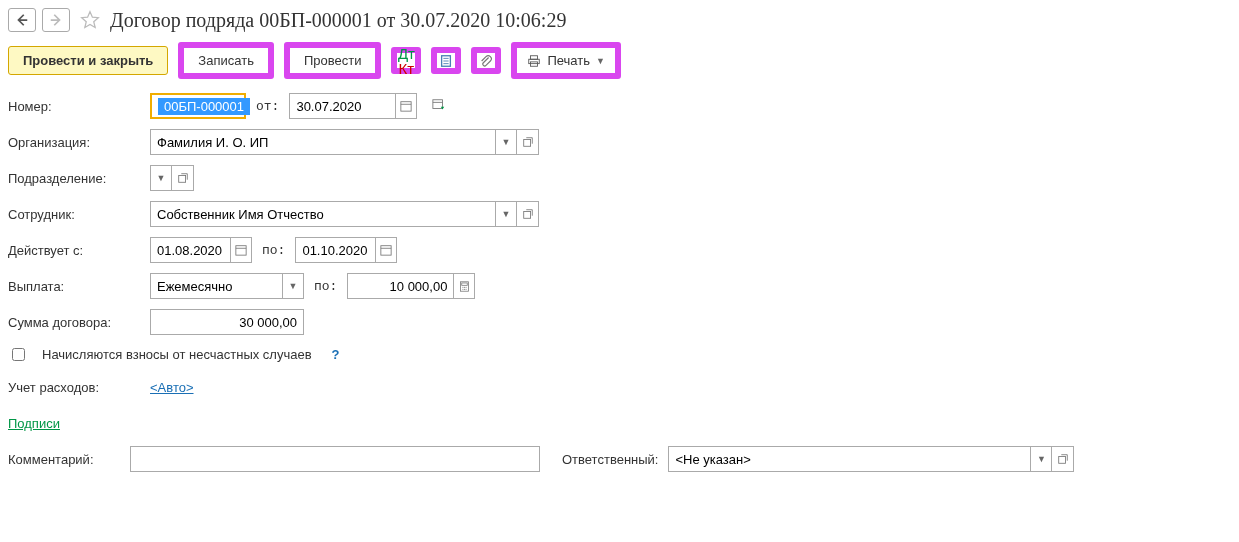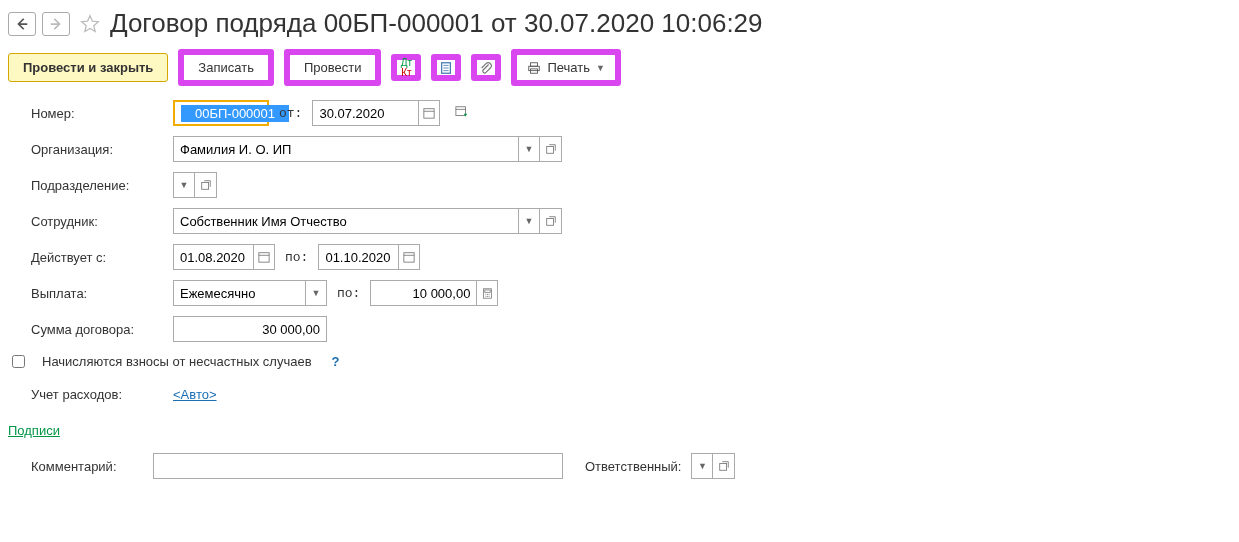--- a/index.html
+++ b/index.html
@@ -31,22 +31,23 @@
     .nav-btn svg { width: 14px; height: 14px; }
     .star-icon {
       width: 20px;
       height: 20px;
       margin: 0 4px;
       display: flex;
       align-items: center;
       justify-content: center;
     }
     .page-title {
-      font-size: 26px;
+      font-size: 20px;
       color: #333;
+      font-family: Liberation Serif, serif;
     }
     .toolbar {
       display: flex;
       align-items: center;
       gap: 10px;
       margin-bottom: 14px;
     }
     .btn {
       border: 6px solid #d946ef;
       background: #fff;
@@ -78,37 +79,36 @@
     }
     .form-row {
       display: flex;
       align-items: center;
       margin-bottom: 10px;
       min-height: 26px;
     }
     .form-label {
       width: 142px;
       flex-shrink: 0;
-      margin-left: 23px;
     }
     .input {
       border: 1px solid #aaa;
       height: 26px;
       padding: 2px 6px;
       font-size: 13px;
       background: #fff;
     }
     .input-highlighted {
       border: 2px solid #f0ad00;
       background: #fff;
     }
     .input-highlighted .sel {
       background: #3399ff;
       color: #fff;
-      padding: 1px 14px;
+      padding: 1px 6px;
     }
     .input-group {
       display: flex;
     }
     .input-group .input {
       border-right: none;
     }
     .aux-btn {
       width: 22px;
       height: 26px;
@@ -157,21 +157,21 @@
       </svg>
   </div>
   <div class="page-title">Договор подряда 00БП-000001 от 30.07.2020 10:06:29</div>
 </div>
 
 <div class="toolbar">
   <button class="btn btn-primary">Провести и закрыть</button>
   <button class="btn">Записать</button>
   <button class="btn">Провести</button>
   <button class="btn btn-icon">
-    <span style="font-size:10px;line-height:1;text-align:center;"><span style="color:#009646;">Дт</span><br><span style="color:#cc0000;">Кт</span></span>
+    <span style="font-size:15px;line-height:1;text-align:center;"><span style="color:#009646;">Дт</span><br><span style="color:#cc0000;">Кт</span></span>
   </button>
   <button class="btn btn-icon">
     <svg viewBox="0 0 16 16" width="14" height="14">
         <rect x="3" y="2" width="10" height="12" fill="none" stroke="#4a7fb5" stroke-width="1.5"></rect>
         <line x1="5" y1="5" x2="11" y2="5" stroke="#4a7fb5"></line>
         <line x1="5" y1="8" x2="11" y2="8" stroke="#4a7fb5"></line>
         <line x1="5" y1="11" x2="11" y2="11" stroke="#4a7fb5"></line>
       </svg>
   </button>
   <button class="btn btn-icon">
@@ -328,20 +328,21 @@
 
 <div class="form-row">
   <span class="link-green">Подписи</span>
 </div>
 
 <div class="comment-row">
   <div class="form-label">Комментарий:</div>
   <input class="input comment-input" value="" style="">
   <span class="resp-label">Ответственный:</span>
   <div class="input-group">
+    <input class="input resp-input" value="&lt;Не указан&gt;" style="">
     <div class="aux-btn">
         <span class="chevron">▼</span>
       </div>
     <div class="aux-btn open-icon">
       <svg viewBox="0 0 14 14">
           <rect x="2" y="4" width="8" height="8" fill="none" stroke="#777"></rect>
           <path d="M5 2 L12 2 L12 9" fill="none" stroke="#777"></path>
         </svg>
     </div>
   </div>

